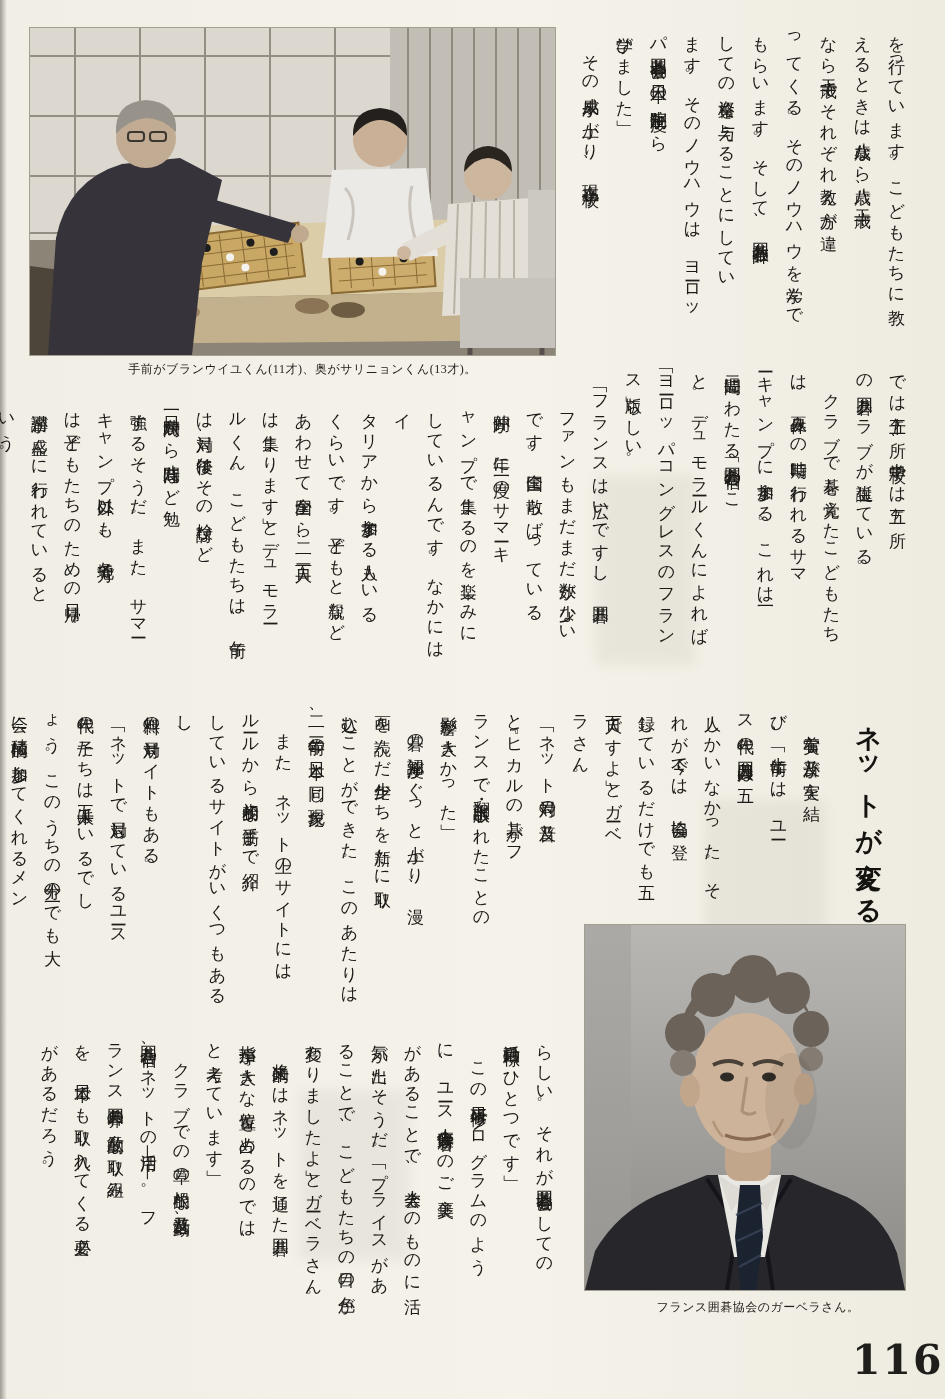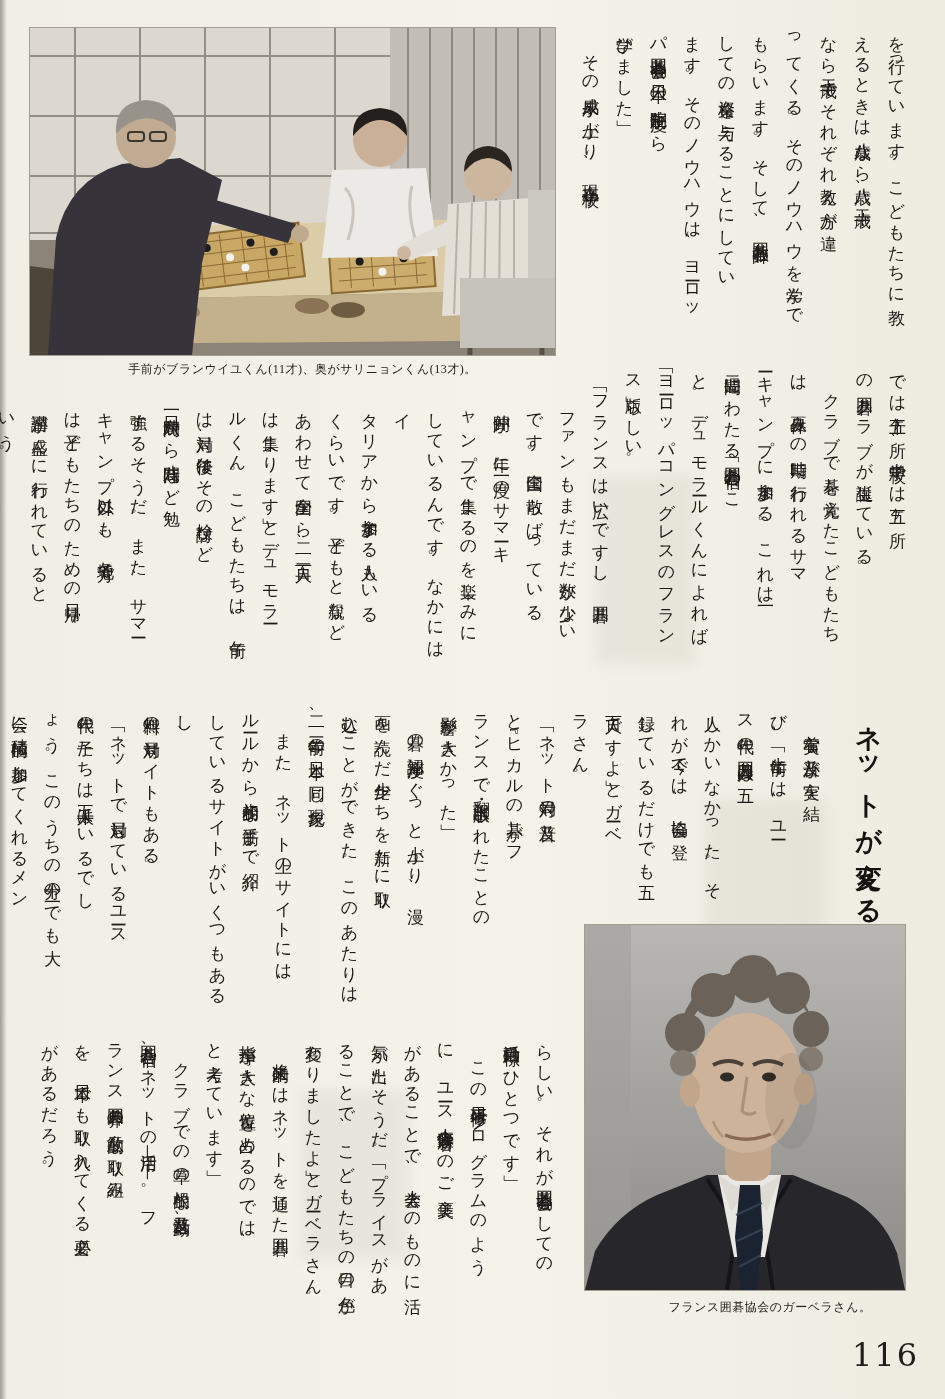--- a/index.html
+++ b/index.html
@@ -39,21 +39,21 @@
     writing-mode:vertical-rl;
     font-family:"DejaVu Sans","Liberation Sans",sans-serif;
     font-weight:bold;
     font-size:26px;
     letter-spacing:4px;
     color:#15130f;
   }
   .pagenum{
     position:absolute;
     font-family:"DejaVu Serif","Liberation Serif",serif;
-    font-size:32px;letter-spacing:2px;color:#1f1e1b;
+    font-size:41px;letter-spacing:2px;color:#1f1e1b;font-weight:bold;
   }
 </style>
 </head>
 <body>
 
 <div class="page">
 
   <div class="edge-shadow"></div>
 
   <div class="ghost" style="left:595px;top:475px;width:100px;height:190px;"></div>
@@ -308,19 +308,19 @@
       <path d="M168,140 Q182,132 198,140" stroke="#4a4038" stroke-width="4" fill="none"></path>
       <ellipse cx="142" cy="152" rx="7" ry="4.5" fill="#2e2a26"></ellipse>
       <ellipse cx="184" cy="152" rx="7" ry="4.5" fill="#2e2a26"></ellipse>
       <path d="M162,152 L157,186 Q163,192 171,187" stroke="#ab9176" stroke-width="3" fill="none"></path>
       <path d="M140,210 Q162,219 186,209" stroke="#8a6a55" stroke-width="3.5" fill="none"></path>
       <path d="M128,196 Q132,206 138,212 M198,194 Q194,204 188,210" stroke="#b39679" stroke-width="2.5" fill="none"></path>
       <ellipse cx="206" cy="176" rx="26" ry="48" fill="#000000" opacity=".06"></ellipse>
     </svg>
   </div>
 
-  <div class="caption" style="left:588px;top:1296px;width:340px;margin-left:12px;">
+  <div class="caption" style="left:588px;top:1296px;width:340px;">
     <div>フランス囲碁協会のガーベラさん。</div>
   </div>
 
   <div class="pagenum" style="left:852px;top:1336px;">116</div>
 
 </div>
 
 </body></html>

